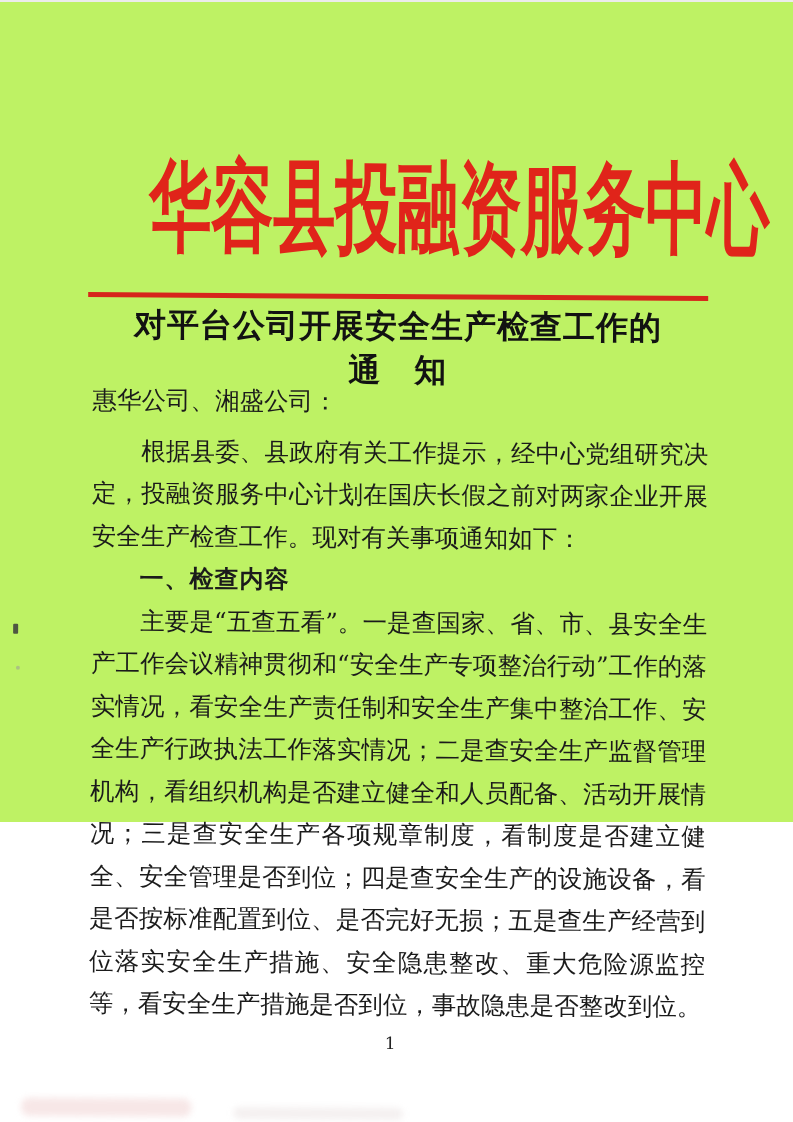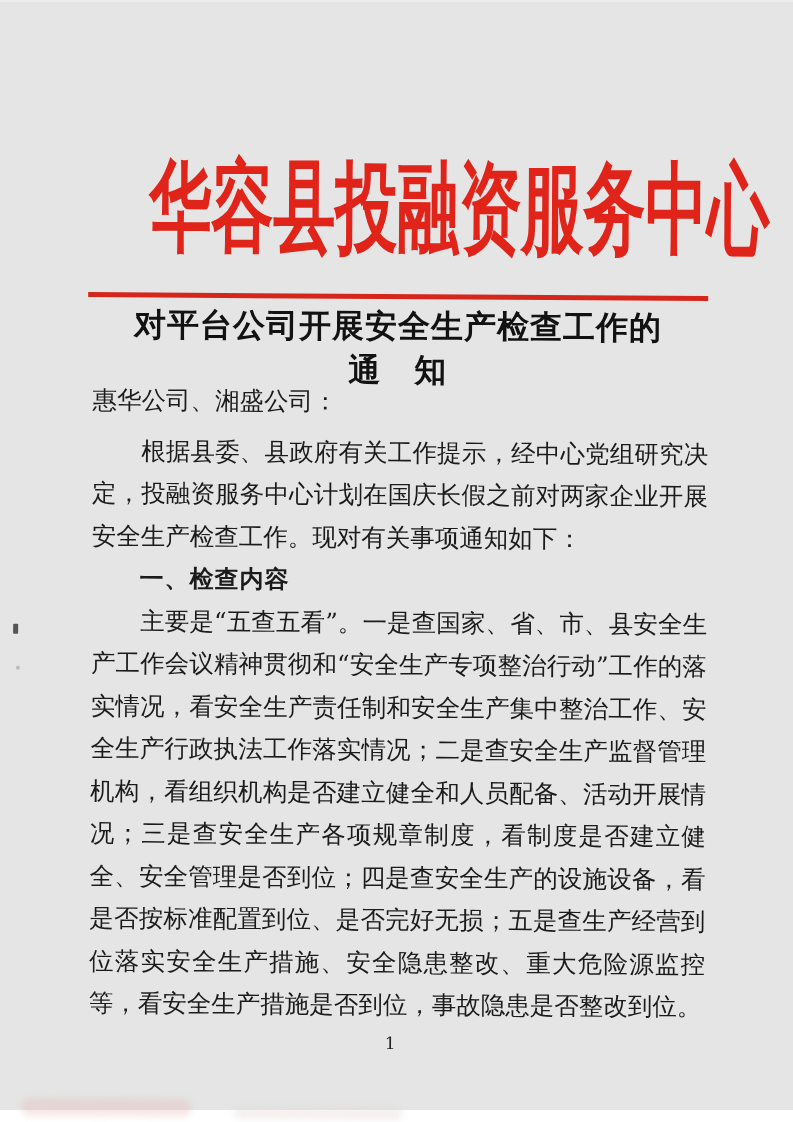--- a/index.html
+++ b/index.html
@@ -6,22 +6,22 @@
     margin: 0;
     padding: 0;
     width: 793px;
     height: 1122px;
     background: #ffffff;
     overflow: hidden;
   }
   .page {
     position: relative;
     width: 793px;
-    height: 1110px;
-    background: #e5e5e5;
+    height: 822px;
+    background: #bef264;
   }
   
   .tilt {
     position: absolute;
     inset: 0;
     transform: rotate(0.35deg);
     transform-origin: 50% 0;
   }
   .top-edge {
     position: absolute;

